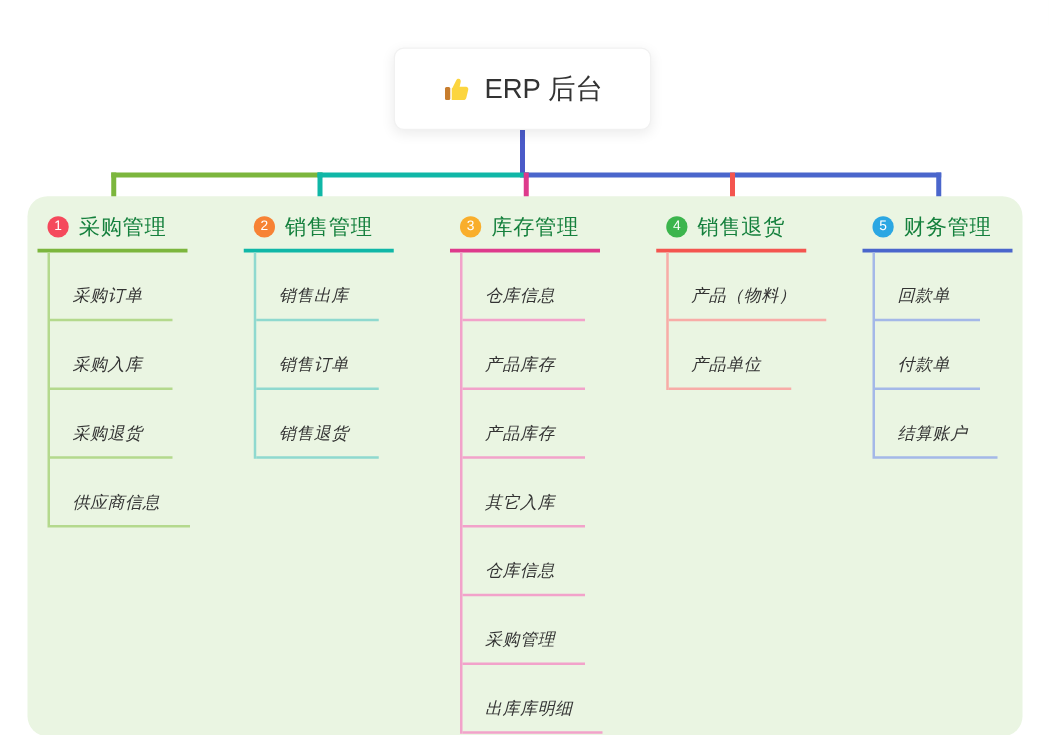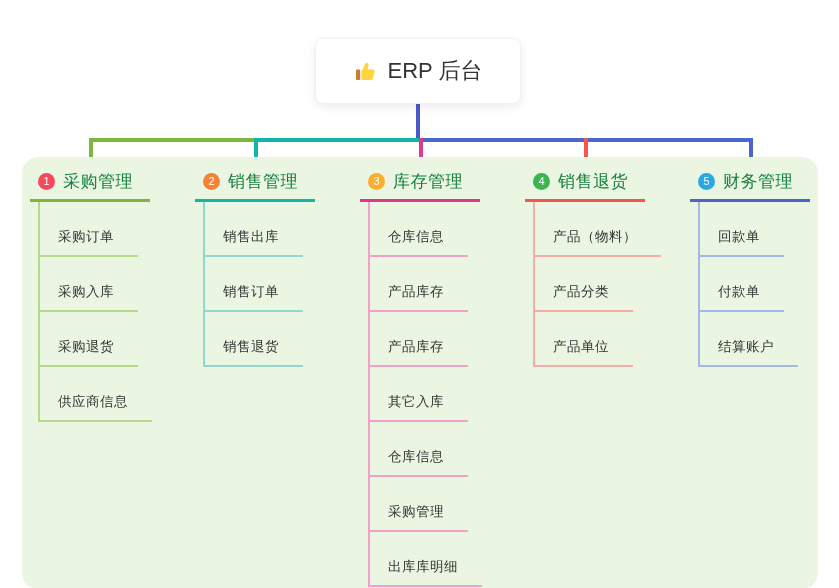--- a/index.html
+++ b/index.html
@@ -32,21 +32,21 @@
     width:120px; padding:4px 0 6px 8px; border-bottom:3px solid var(--c);
     display:flex; align-items:center; gap:8px; cursor:pointer;
   }
   .branch-label { font-size:17px; color:#15803d; white-space:nowrap; letter-spacing:0.5px; }
   .badge {
     width:17px; height:17px; border-radius:50%; flex:0 0 17px;
     display:inline-flex; align-items:center; justify-content:center;
     color:#ffffff; font-size:11px; line-height:1; background:var(--b);
   }
   .branch-items {
-    list-style:none; margin-left:8px; border-left:2px solid var(--lc);
+    list-style:none; margin-left:8px; border-left:2px solid var(--lc);font-style:italic;
   }
   .branch-items li { height:55px; display:flex; align-items:flex-end; }
   .leaf {
     display:inline-block; white-space:nowrap; font-size:13.5px; color:#333333;
     padding:0 24px 9px 18px; border-bottom:2px solid var(--lc); cursor:pointer;
     letter-spacing:0.5px;
   }
 </style>
 </head>
 <body>
@@ -148,23 +148,20 @@
       <div class="branch" style="left: 525px; --c: #f4554f; --lc: #f8aca7; --b: #3cb54d;">
         <div class="branch-header">
           <span class="badge">4</span>
           <span class="branch-label">销售退货</span>
         </div>
         <ul class="branch-items">
           <li>
             <span class="leaf">产品（物料）</span>
           </li>
           <li>
-            <span class="leaf">产品分类</span>
-          </li>
-          <li>
             <span class="leaf">产品单位</span>
           </li>
         </ul>
       </div>
       <div class="branch" style="left: 690px; --c: #4a66cc; --lc: #a4b8e8; --b: #2ba7e3;">
         <div class="branch-header">
           <span class="badge">5</span>
           <span class="branch-label">财务管理</span>
         </div>
         <ul class="branch-items">

